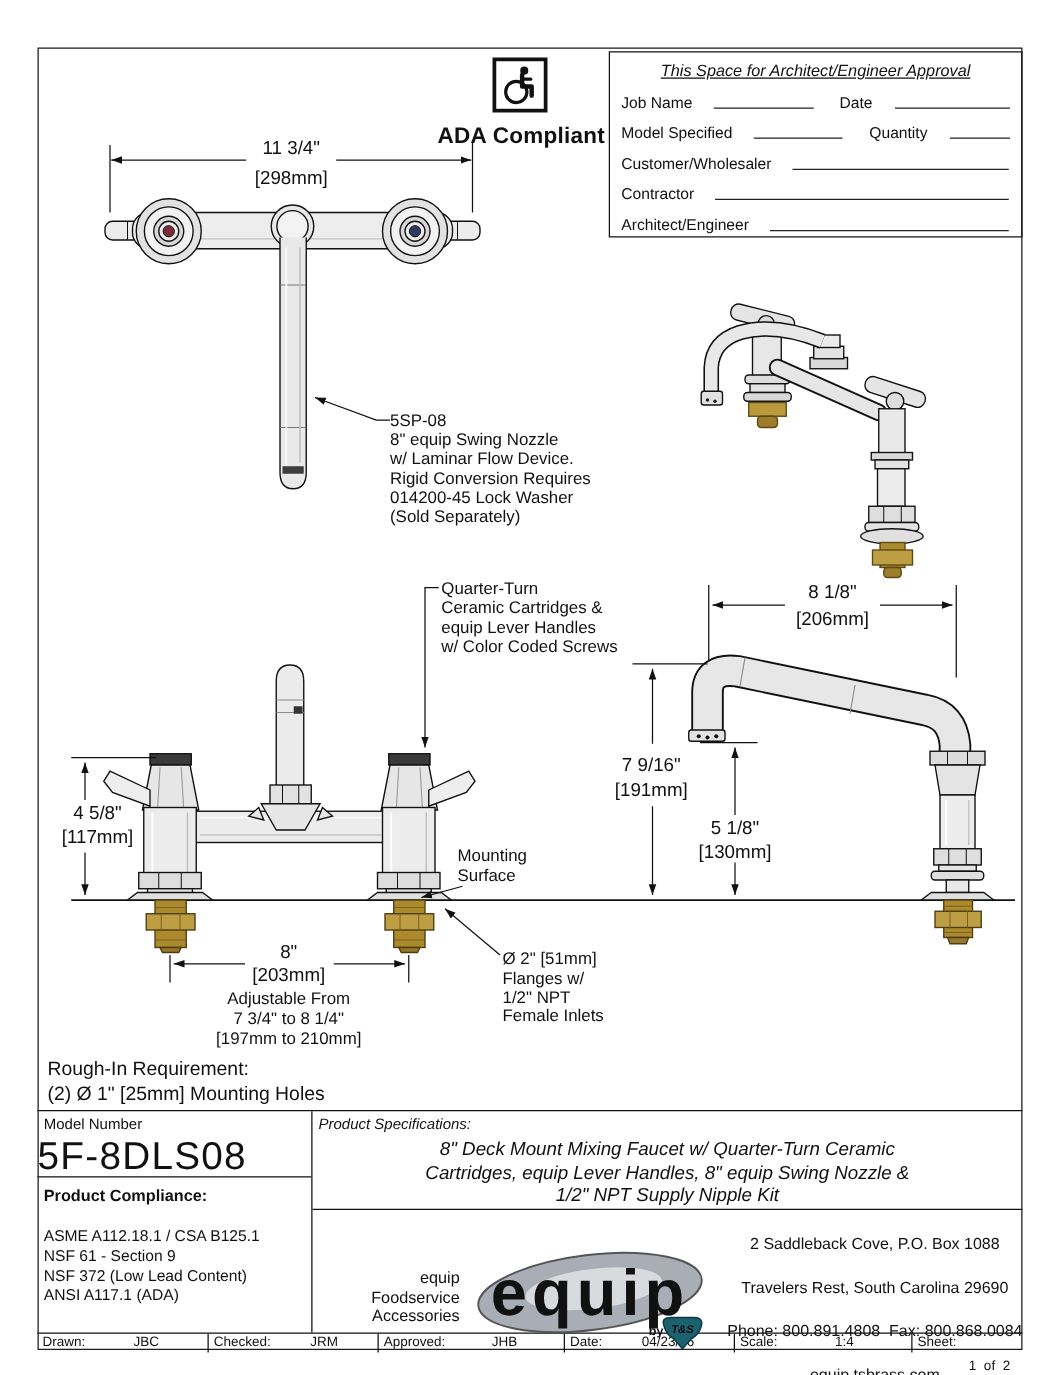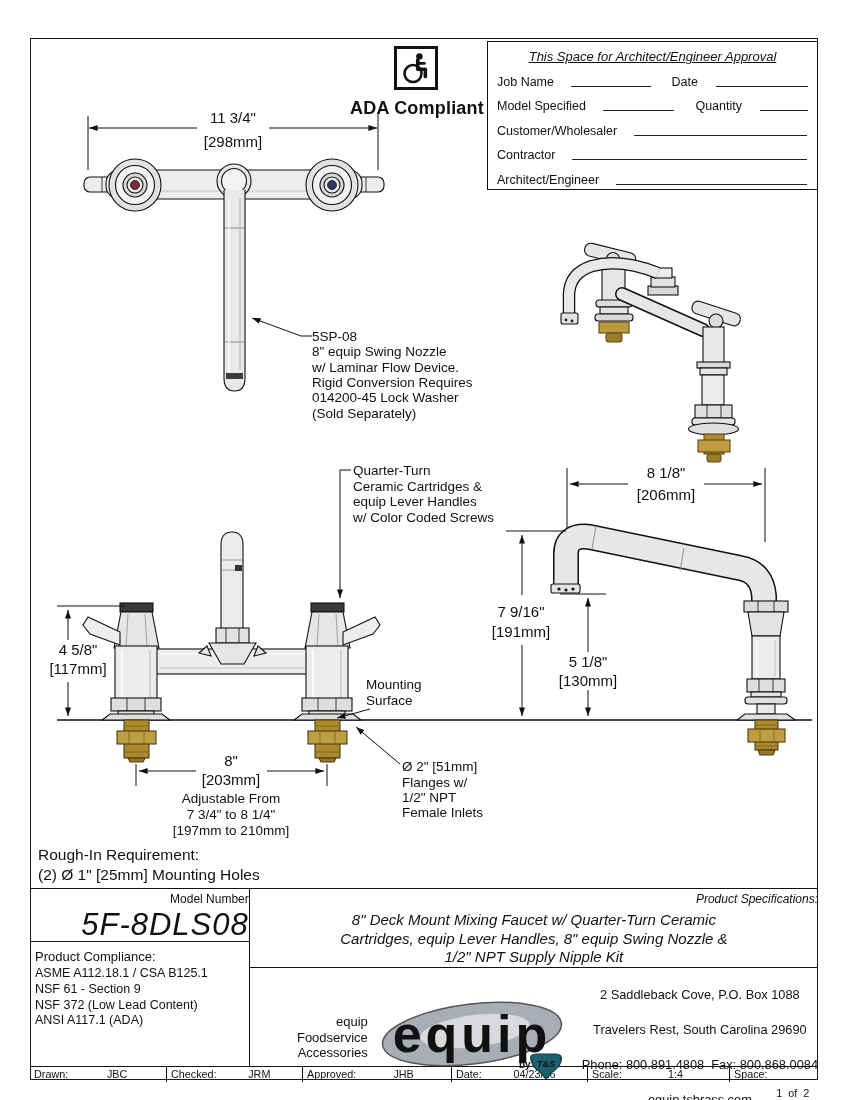--- a/index.html
+++ b/index.html
@@ -23,25 +23,25 @@
   .fl{flex:1;border-bottom:1.1px solid #222;margin:0 1px 2px 1px;}
   .fl-date{flex:0 0 92px;border-bottom:1.1px solid #222;margin:0 0 2px 2px;}
   .fl-qty{flex:0 0 48px;border-bottom:1.1px solid #222;margin:0 0 2px 2px;}
   .l2{margin-left:4px;}
   
   #titleblock{left:30px;top:888px;width:788px;height:192px;box-sizing:border-box;
         border-top:1.5px solid #111;}
   .tb-main{display:flex;height:177px;}
   .tb-left{width:275px;border-right:1.5px solid #111;box-sizing:border-box;}
   .tb-model{height:53px;border-bottom:1.5px solid #111;box-sizing:border-box;}
-  .lbl{font-size:12px;padding:3px 0 0 5px;text-align:right;}
-  .model-num{font-size:31px;text-align:right;margin-top:1px;letter-spacing:1px;font-style:italic;}
+  .lbl{font-size:12px;padding:3px 0 0 5px;}
+  .model-num{font-size:31px;text-align:left;margin-top:1px;letter-spacing:1px;}
   .tb-comp{padding:7px 0 0 5px;}
-  .comp-label{font-size:13px;}
-  .comp-lines{font-size:12.5px;line-height:15.8px;margin-top:2px;}
+  .comp-label{font-size:13px;font-weight:bold;}
+  .comp-lines{font-size:12.5px;line-height:15.8px;margin-top:18px;}
   .tb-right{flex:1;display:flex;flex-direction:column;}
   .tb-specs{height:85px;border-bottom:1.5px solid #111;box-sizing:border-box;font-style:italic;}
   .spec-lines{font-size:15px;line-height:18.5px;text-align:center;margin-top:5px;}
   .tb-brand{flex:1;display:flex;align-items:center;}
   .tagline{width:96px;margin-left:22px;text-align:right;font-size:13px;line-height:15.5px;}
   .brand-logo{width:210px;height:88px;position:relative;flex:0 0 auto;margin-left:4px;}
   .address{flex:1;text-align:center;font-size:12.8px;line-height:16px;}
   .pre{white-space:pre;margin-top:19px;}
   .tb-footer{height:15px;display:flex;border-top:1.5px solid #111;box-sizing:content-box;font-size:10.8px;line-height:14px;}
   .fcell{display:flex;border-right:1.5px solid #111;box-sizing:border-box;}
@@ -441,18 +441,18 @@
       </div>
       <div class="fcell" style="flex:0 0 136px">
         <span class="flab">Date:</span>
         <span class="fval">04/23/16</span>
       </div>
       <div class="fcell" style="flex:0 0 142px">
         <span class="flab">Scale:</span>
         <span class="fval">1:4</span>
       </div>
       <div class="fcell" style="flex:1">
-        <span class="flab">Space:</span>
+        <span class="flab">Sheet:</span>
         <span class="fval pre">1  of  2</span>
       </div>
     </div>
   </div>
 </div>
 
 </body></html>

